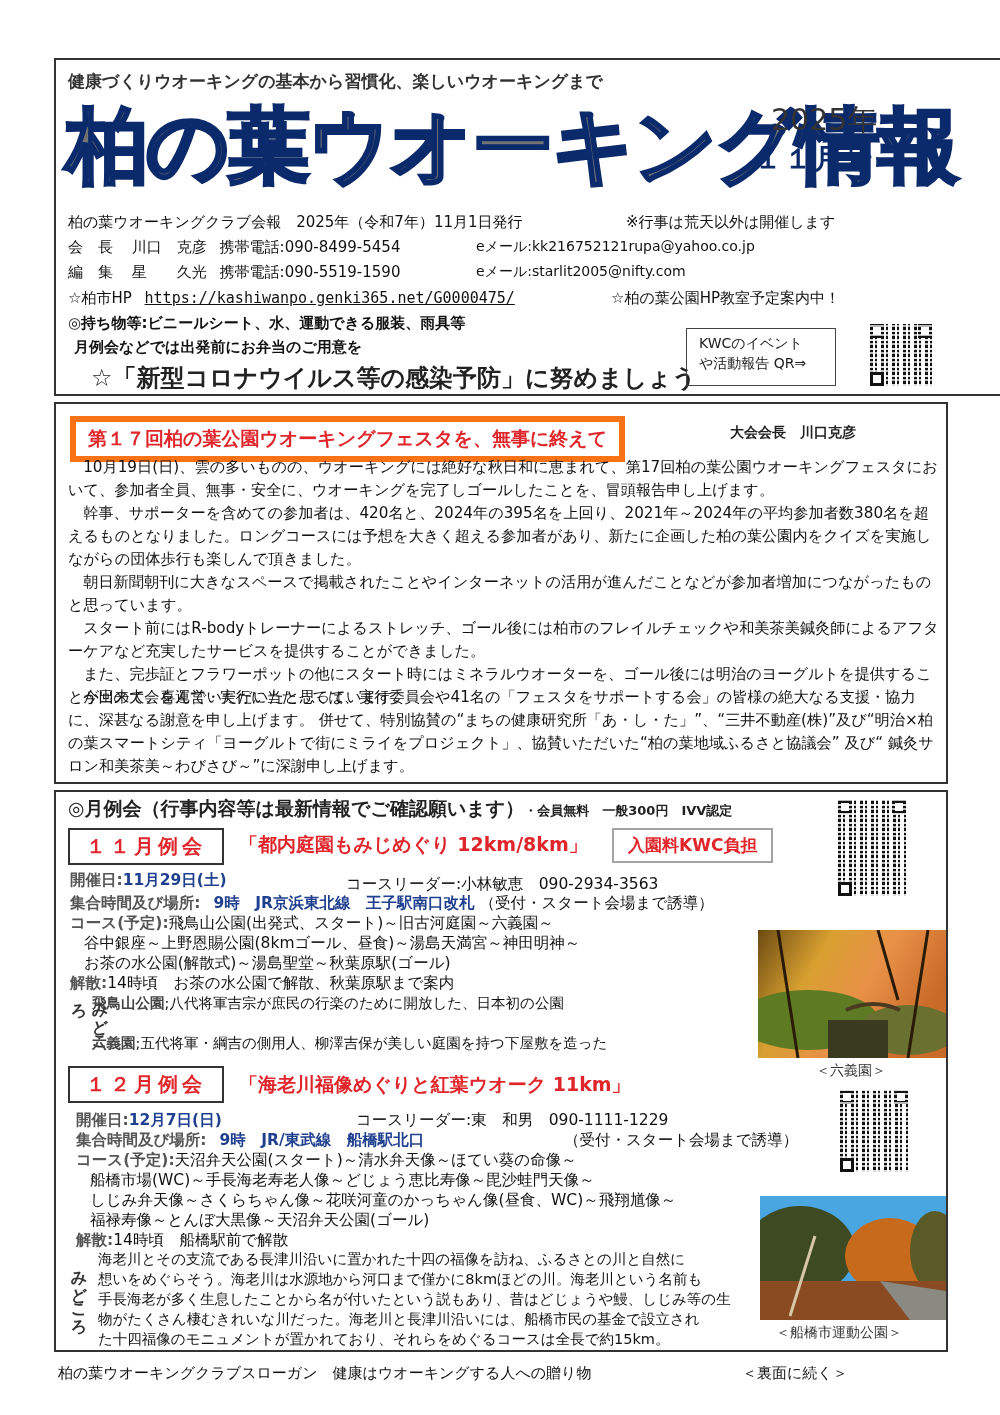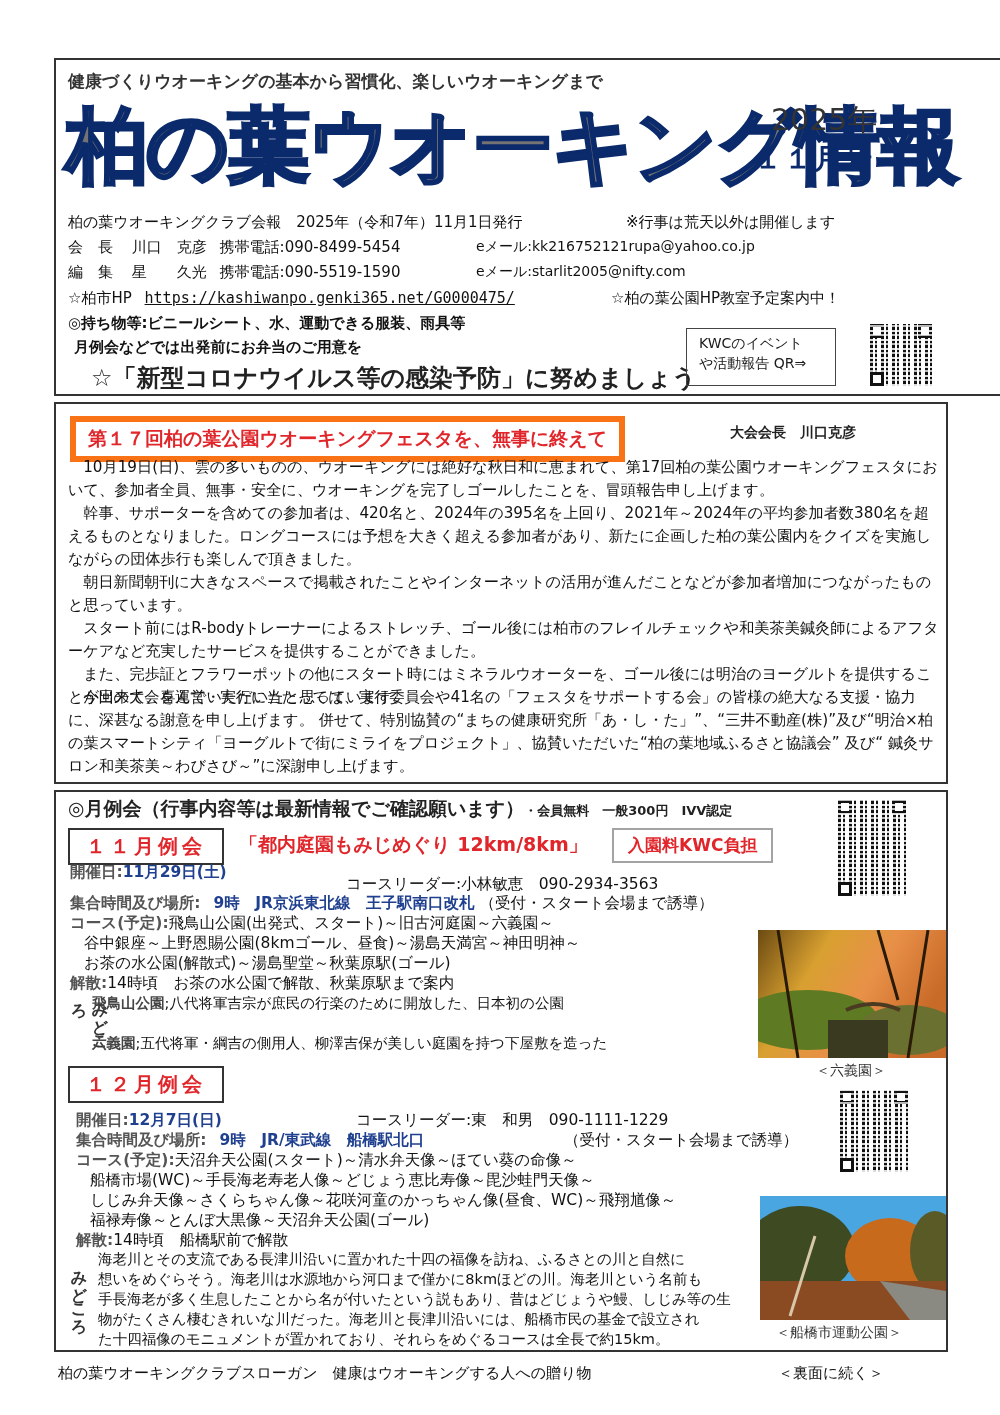--- a/index.html
+++ b/index.html
@@ -124,21 +124,21 @@
   </div>
 
   <div class="evlabel" style="left:12px; top:36px;">１１月例会</div>
   <div class="abs evtitle" style="left:168px; top:40px;">「都内庭園もみじめぐり 12km/8km」</div>
   <div class="feebox" style="left:556px; top:36px;">入園料KWC負担</div>
   <div class="qr" style="left:780px; top:6px; width:72px; height:100px;">
       <span class="qrc"></span>
       <span class="qrn"></span>
     </div>
 
-  <div class="abs row" style="left:14px; top:70px;">
+  <div class="abs row" style="left:14px; top:78px;">
     <span class="key">開催日:</span><span class="navyv">11月29日(土)</span>
   </div>
   <div class="abs row" style="left:290px; top:82px;">
     <span>コースリーダー:</span><span>小林敏恵　090-2934-3563</span>
   </div>
   <div class="abs row" style="left:14px; top:101px;">
     <span class="key">集合時間及び場所:</span>
     <span class="navyv" style="margin-left:8px;">9時　JR京浜東北線　王子駅南口改札</span>
     <span>（受付・スタート会場まで誘導）</span>
   </div>
@@ -168,20 +168,21 @@
       <ellipse cx="50" cy="90" rx="70" ry="30" fill="#5e7a22"></ellipse>
       <ellipse cx="150" cy="100" rx="50" ry="25" fill="#6a7030"></ellipse>
       <rect x="70" y="90" width="60" height="38" fill="#3a3a20"></rect>
       <path d="M88 80 Q115 68 142 80" stroke="#4a3a22" stroke-width="4" fill="none"></path>
       <path d="M20 0 L40 128 M170 0 L150 128 M120 0 L140 70" stroke="#2a1a08" stroke-width="3"></path>
     </svg>
   </div>
   <div class="abs cap" style="left:760px; top:270px;">＜六義園＞</div>
 
   <div class="evlabel" style="left:12px; top:274px;">１２月例会</div>
+  <div class="abs evtitle" style="left:168px; top:280px;">「海老川福像めぐりと紅葉ウオーク 11km」</div>
   <div class="qr" style="left:782px; top:296px; width:72px; height:86px;">
       <span class="qrc"></span>
       <span class="qrn"></span>
     </div>
 
   <div class="abs row" style="left:20px; top:318px;">
     <span class="key">開催日:</span><span class="navyv">12月7日(日)</span>
   </div>
   <div class="abs row" style="left:300px; top:318px;">
     <span>コースリーダー:</span><span>東　和男　090-1111-1229</span>
@@ -215,13 +216,13 @@
       <ellipse cx="175" cy="55" rx="25" ry="40" fill="#5a5a26"></ellipse>
       <rect x="0" y="85" width="186" height="39" fill="#8a4a22"></rect>
       <path d="M120 85 L186 95 L186 124 L150 124 Z" fill="#8a8a82"></path>
       <path d="M30 120 L55 40" stroke="#d8c8a8" stroke-width="3"></path>
     </svg>
   </div>
   <div class="abs cap" style="left:720px; top:532px;">＜船橋市運動公園＞</div>
 </div>
 
 <div class="abs footer" style="left:58px; top:1364px;">柏の葉ウオーキングクラブスローガン　健康はウオーキングする人への贈り物</div>
-<div class="abs footer" style="left:778px; top:1364px;">＜裏面に続く＞</div>
+<div class="abs footer" style="left:742px; top:1364px;">＜裏面に続く＞</div>
 
 </body></html>

